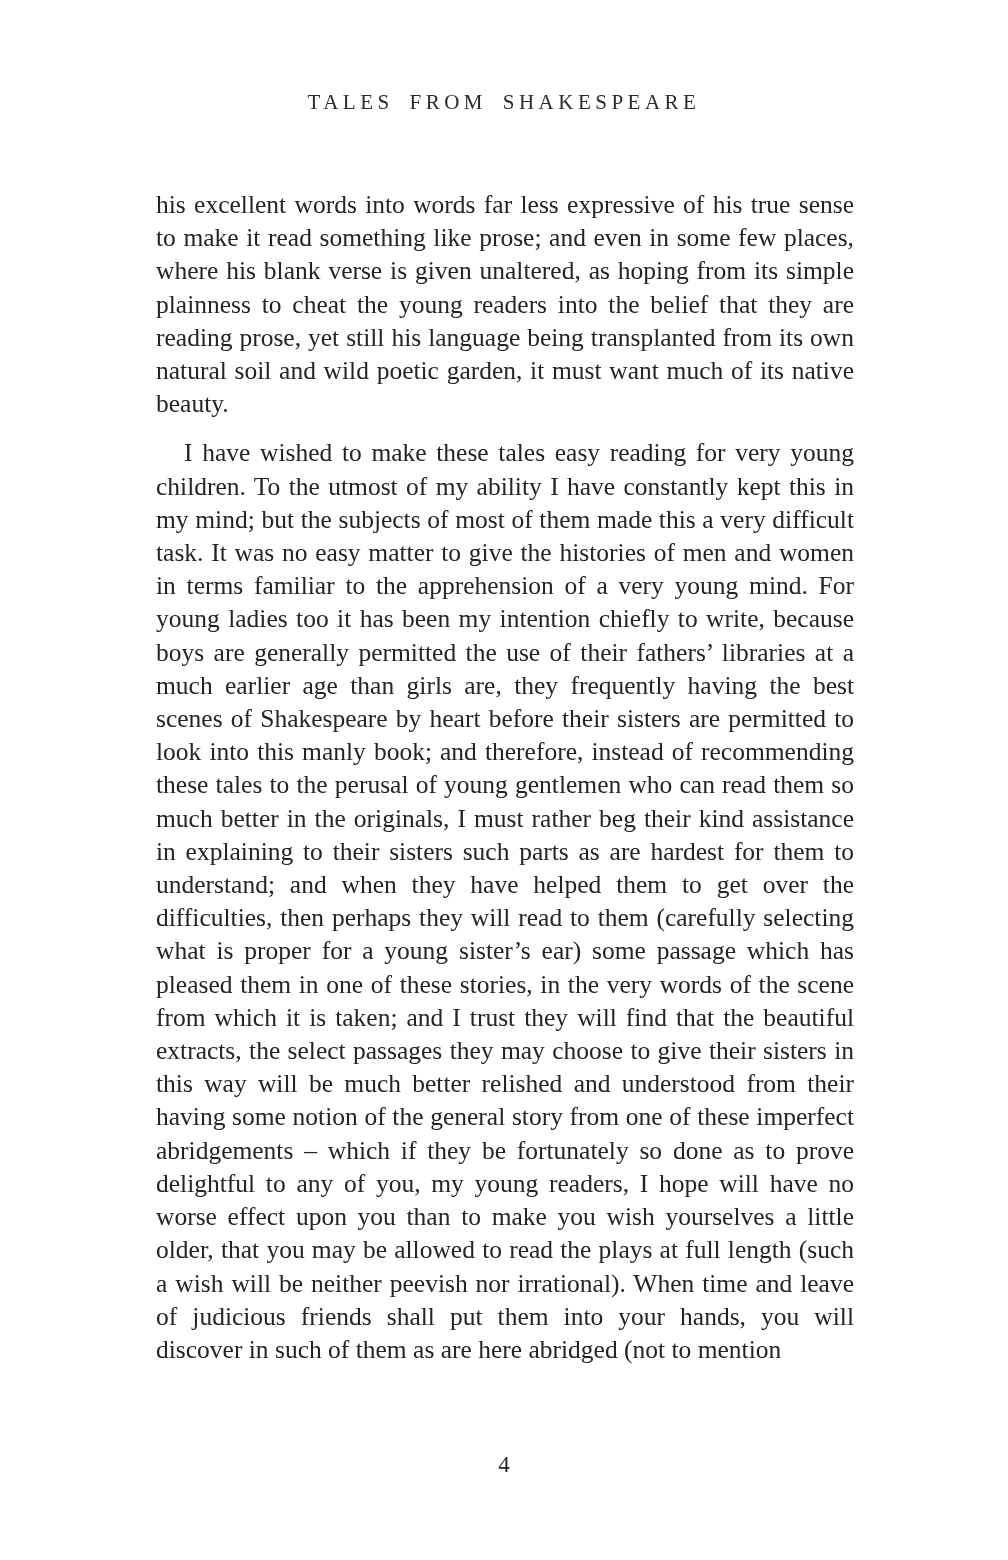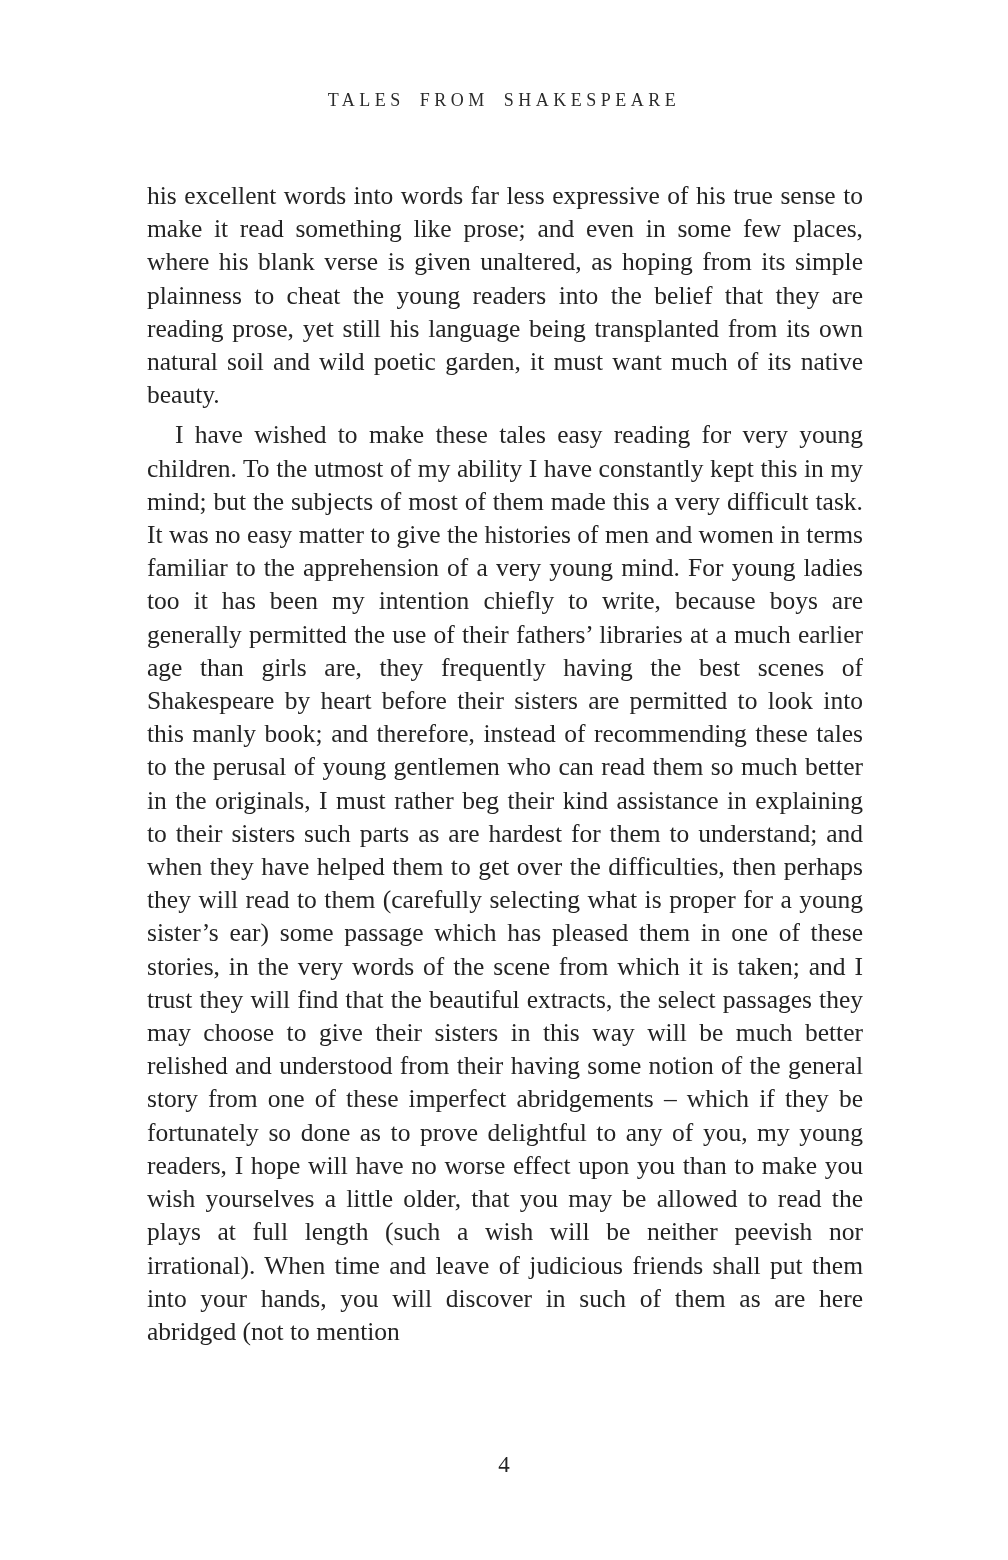--- a/index.html
+++ b/index.html
@@ -19,37 +19,37 @@
     position: absolute;
     inset: 0;
     background: #ffffff;
   }
   .running-header {
     position: absolute;
     top: 90px;
     left: 0;
     right: 0;
     text-align: center;
-    font-size: 18px;
+    font-size: 21px;
     letter-spacing: 4.5px;
     word-spacing: 6px;
     color: #2b2b2b;
   }
   .text-block {
     position: absolute;
     top: 172px;
     left: 140px;
     width: 730px;
     font-size: 25.5px;
     line-height: 33.2px;
     text-align: justify;
     color: #242424;
   }
   .text-block p {
-    margin: 7px;
+    margin: 16px;
     padding: 0;
   }
   .text-block p.indented {
     text-indent: 28px;
   }
   .page-number {
     position: absolute;
     top: 1452px;
     left: 0;
     right: 0;

